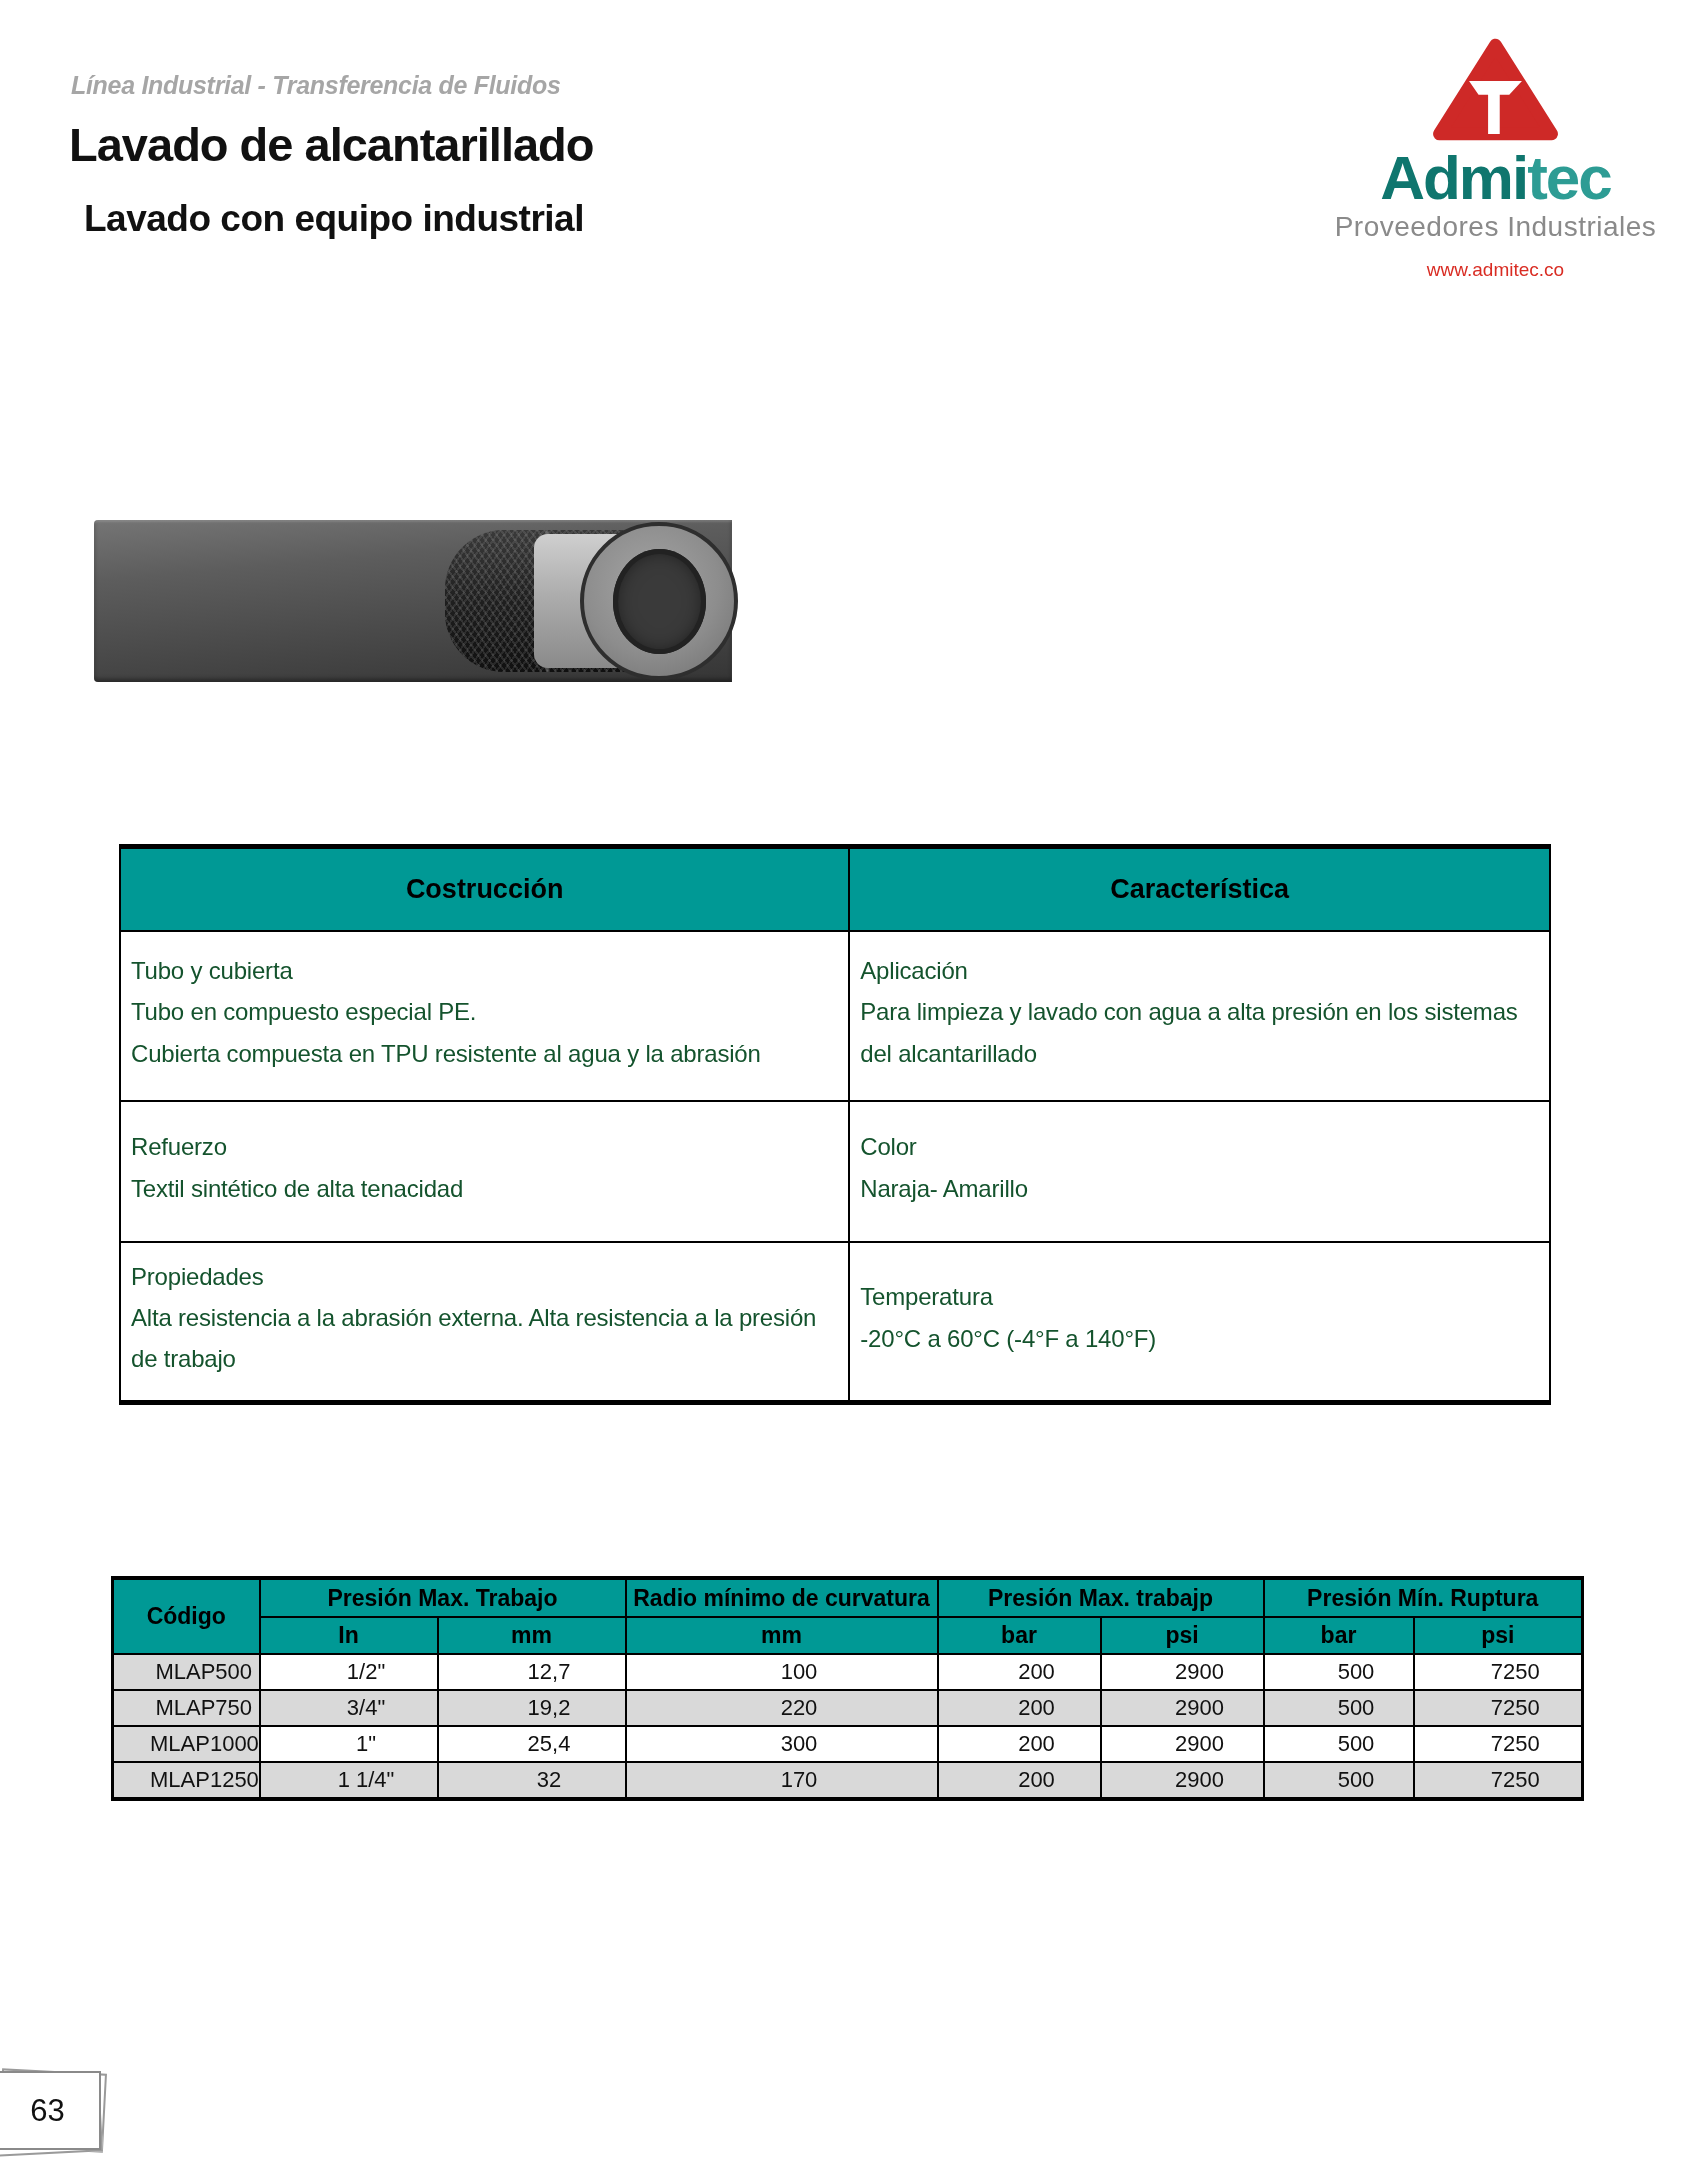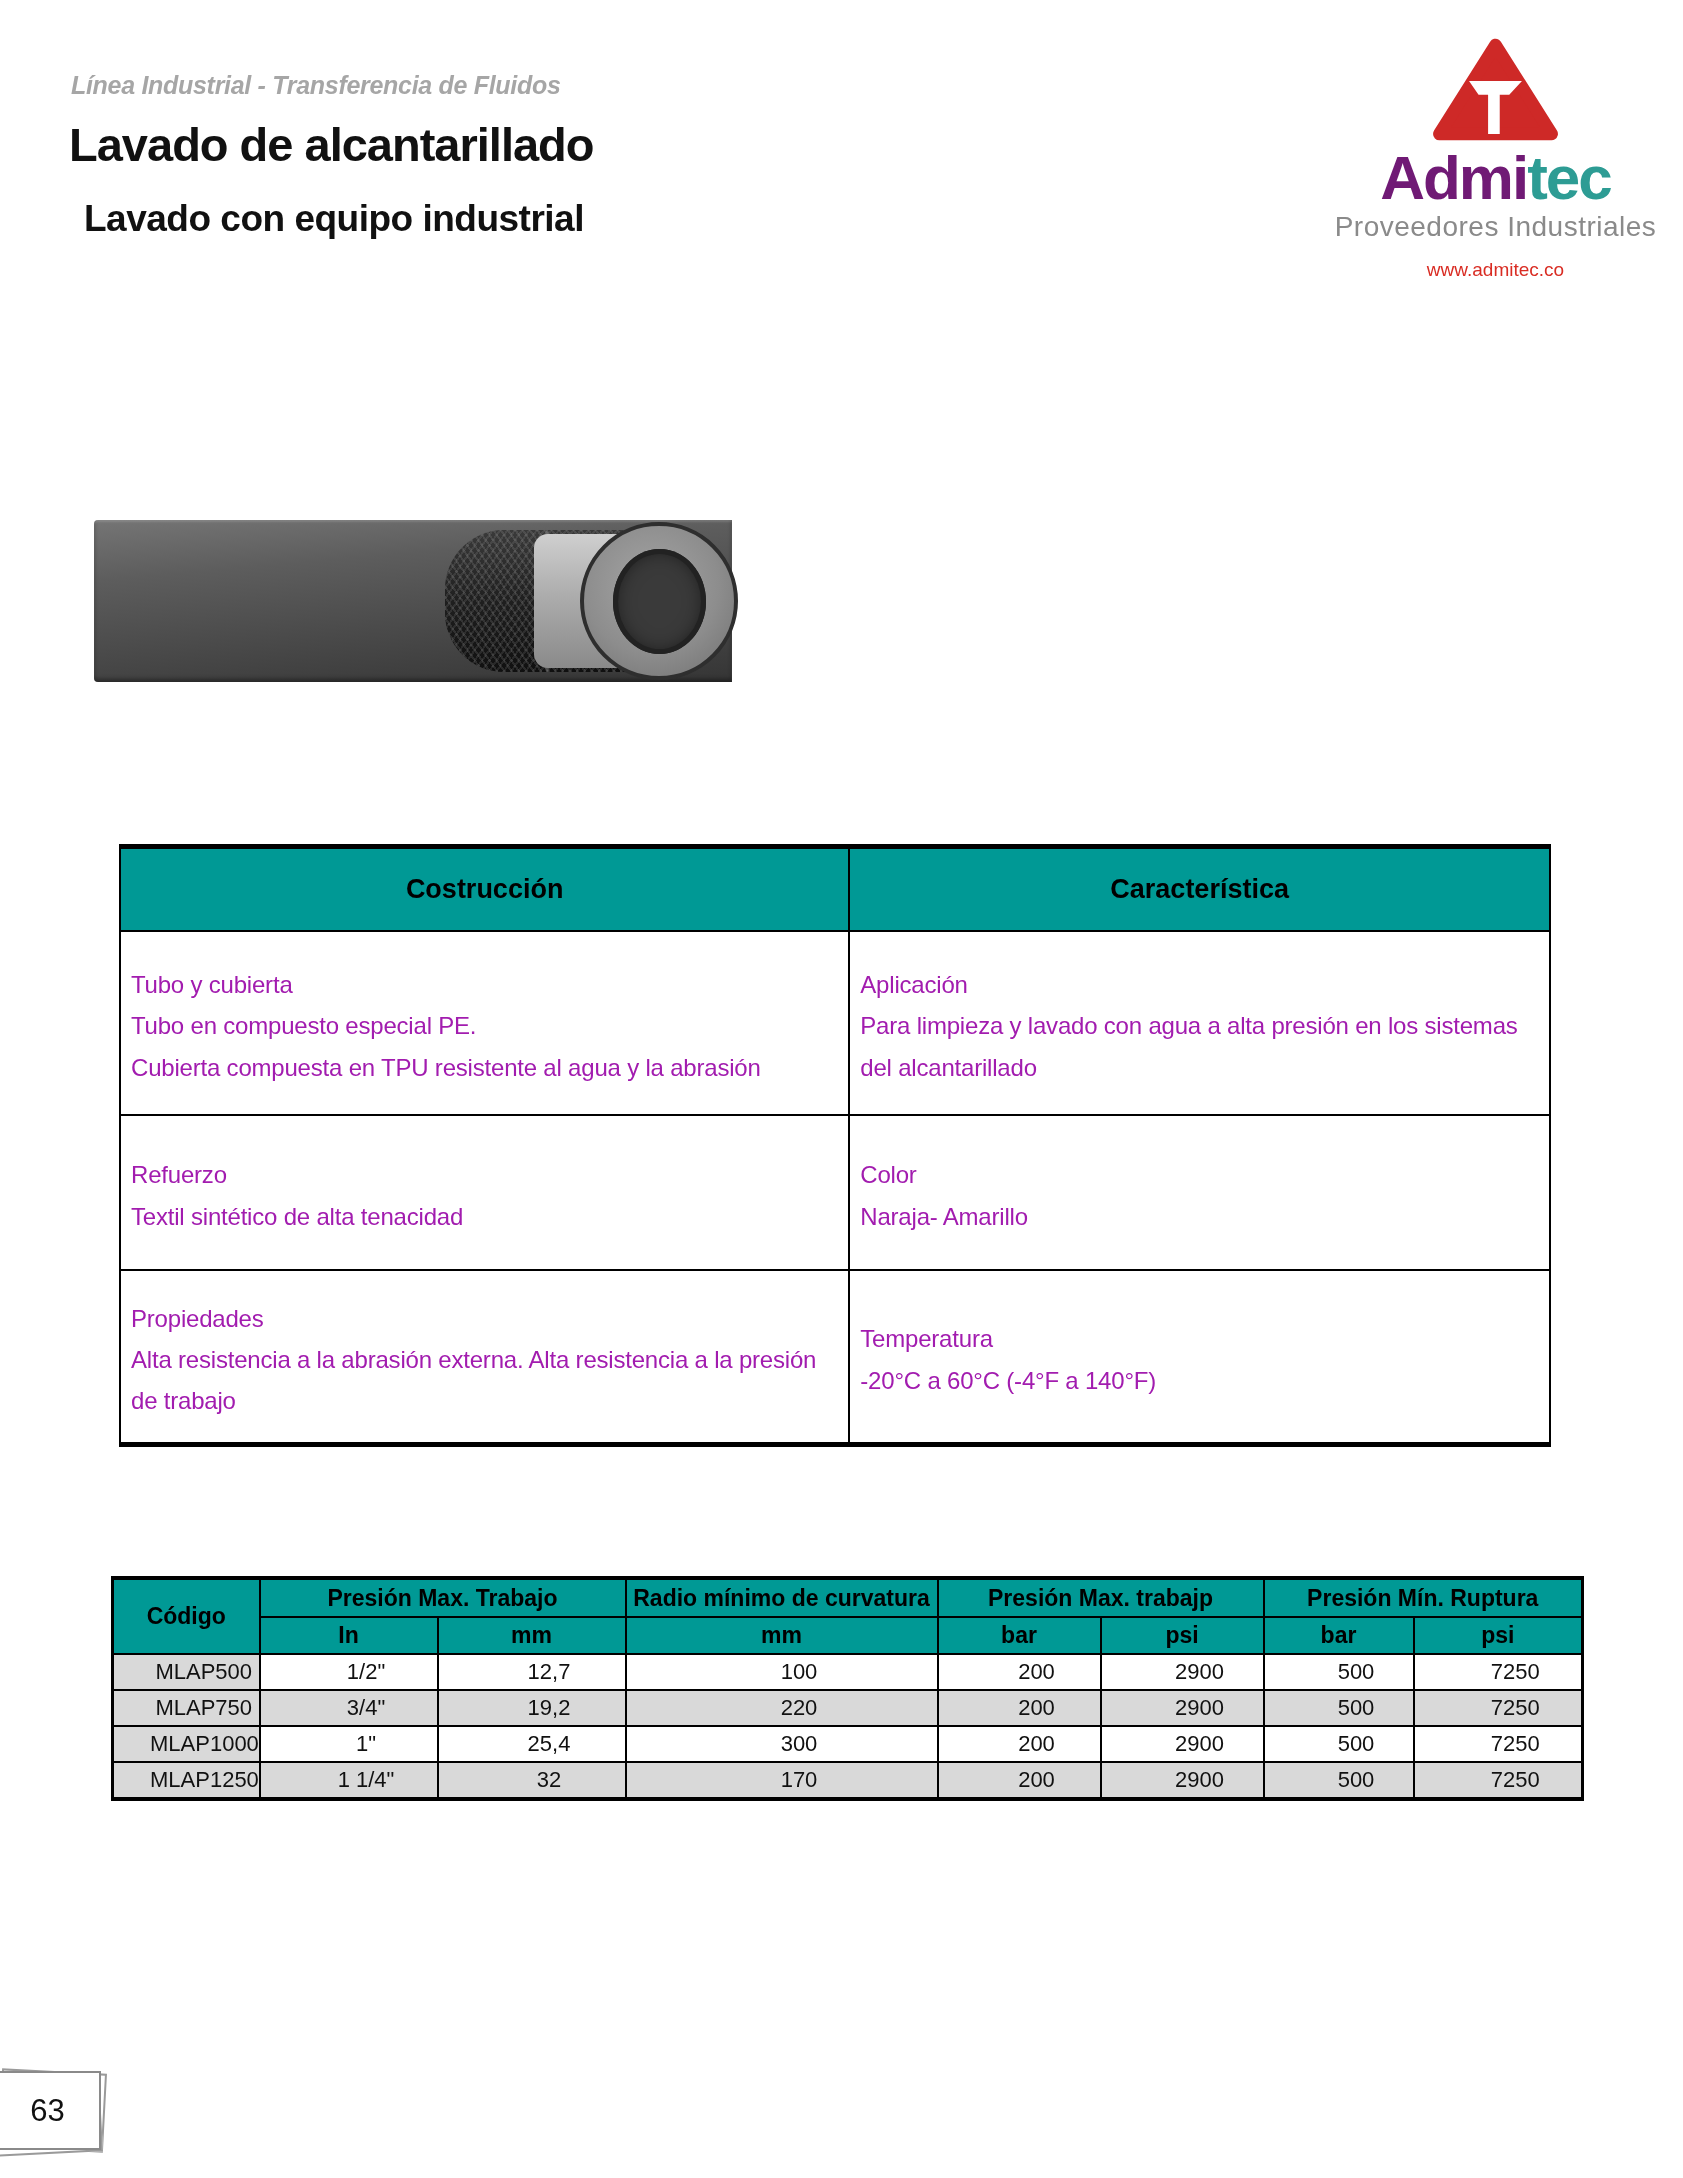--- a/index.html
+++ b/index.html
@@ -33,21 +33,21 @@
   
   .logo{
     position:absolute; left:1341px; top:36px; width:309px;
     display:flex; flex-direction:column; align-items:center;
   }
   .logo-mark{width:127px; height:107px;}
   .logo-word{
     font-size:62px; font-weight:bold; letter-spacing:-2px;
     line-height:1; margin-top:4px;
   }
-  .logo-word .red{color:#701a75;}
+  .logo-word .red{color:#0f766e;}
   .logo-word .teal{color:#2d9c94;}
   .logo-tagline{
     font-size:28px; color:#8a8a8a; letter-spacing:0.5px; margin-top:2px;
     white-space:nowrap;
   }
   .logo-site{
     font-size:19px; color:#d92c23; margin-top:16px; text-decoration:none;
   }
 
   
@@ -100,23 +100,23 @@
   .ctable col.c2{width:49%;}
   .ctable th, .ctable td{
     border:2px solid #000;
   }
   .ctable th{
     background:#009995; color:#000;
     font-size:27px; font-weight:bold; text-align:center;
     height:79px; border-top:5px solid #000;
   }
   .ctable td{
-    font-size:24px; color:#a21caf;
+    font-size:24px; color:#14532d;
     text-align:left; vertical-align:middle;
-    padding:16px 18px 10px 10px;
+    padding:2px 18px 10px 10px;
     line-height:1.72; white-space:pre-line;
     letter-spacing:-0.2px;
   }
   .ctable tr.r1 td{height:156px;}
   .ctable tr.r2 td{height:127px;}
   .ctable tr.r3 td{height:145px; border-bottom:5px solid #000;}
 
   
   .ptable{
     position:absolute; left:111px; top:1576px; width:1471px;

